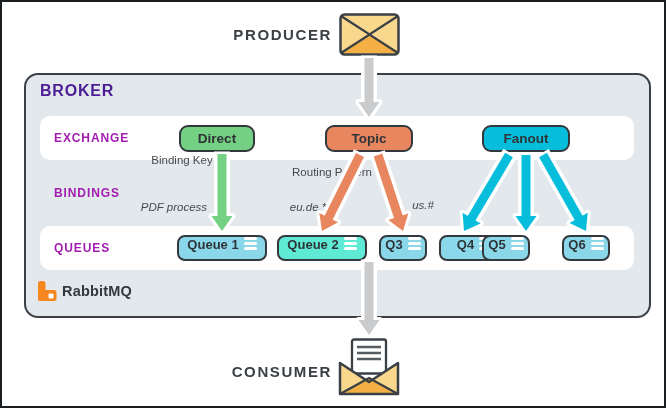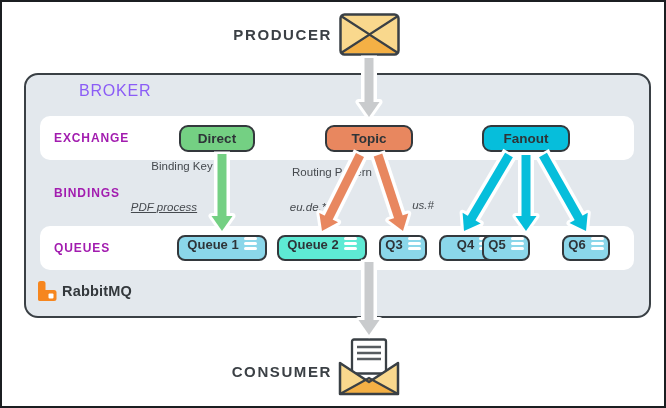--- a/index.html
+++ b/index.html
@@ -13,21 +13,21 @@
   .actor-label{
     font-size:15px;font-weight:bold;color:#3b4045;letter-spacing:1.6px;
     text-align:right;width:168px;
   }
   
   #broker{
     left:22px;top:71px;width:627px;height:245px;background:#e3e8ed;
     border:2.5px solid #3a4045;border-radius:14px;box-sizing:border-box;
   }
   #broker-label{
-    left:38px;top:80px;font-size:16px;font-weight:normal;color:#8b5cf6;letter-spacing:.8px;margin-left:39px;
+    left:38px;top:80px;font-size:16px;font-weight:bold;color:#4c1d95;letter-spacing:.8px;
   }
   .row-panel{
     left:38px;width:594px;height:44px;background:#ffffff;border-radius:10px;
   }
   #exchange-panel{top:114px;}
   #queues-panel{top:224px;}
   .row-label{
     font-size:12px;font-weight:bold;color:#a21caf;letter-spacing:.9px;
   }
   .exchange-btn{
@@ -122,22 +122,22 @@
       <div class="queue-box" style="left: 560px; width: 48px; background: rgb(139, 215, 234);">
         <span>Q6</span>
         <span class="q-icon">
           <span></span>
           <span></span>
           <span></span>
         </span>
       </div>
     </div>
 
-  <div class="abs bind-text" style="left:120px;top:158px;">Binding Key</div>
-  <div class="abs bind-text bind-italic" style="left:102px;top:199px;text-decoration:underline;">PDF process</div>
+  <div class="abs bind-text" style="left:120px;top:152px;">Binding Key</div>
+  <div class="abs bind-text bind-italic" style="left:112px;top:199px;">PDF process</div>
   <div class="abs bind-text" style="left:270px;top:164px;">
     <span>Routing Pattern</span>
   </div>
   <div class="abs bind-text bind-italic" style="left:246px;top:199px;">eu.de.*</div>
   <div class="abs bind-text bind-italic" style="left:361px;top:197px;">us.#</div>
 
   <svg class="abs" style="left:36px;top:278px;" width="20" height="22" viewBox="0 0 20 22">
     <rect x="0" y="1" width="7.5" height="20" rx="2.5" fill="#f6861f"></rect>
     <rect x="0" y="10" width="18.5" height="11" rx="2.5" fill="#f6861f"></rect>
     <rect x="10.5" y="13.5" width="5" height="5" rx="1" fill="#ffffff"></rect>

